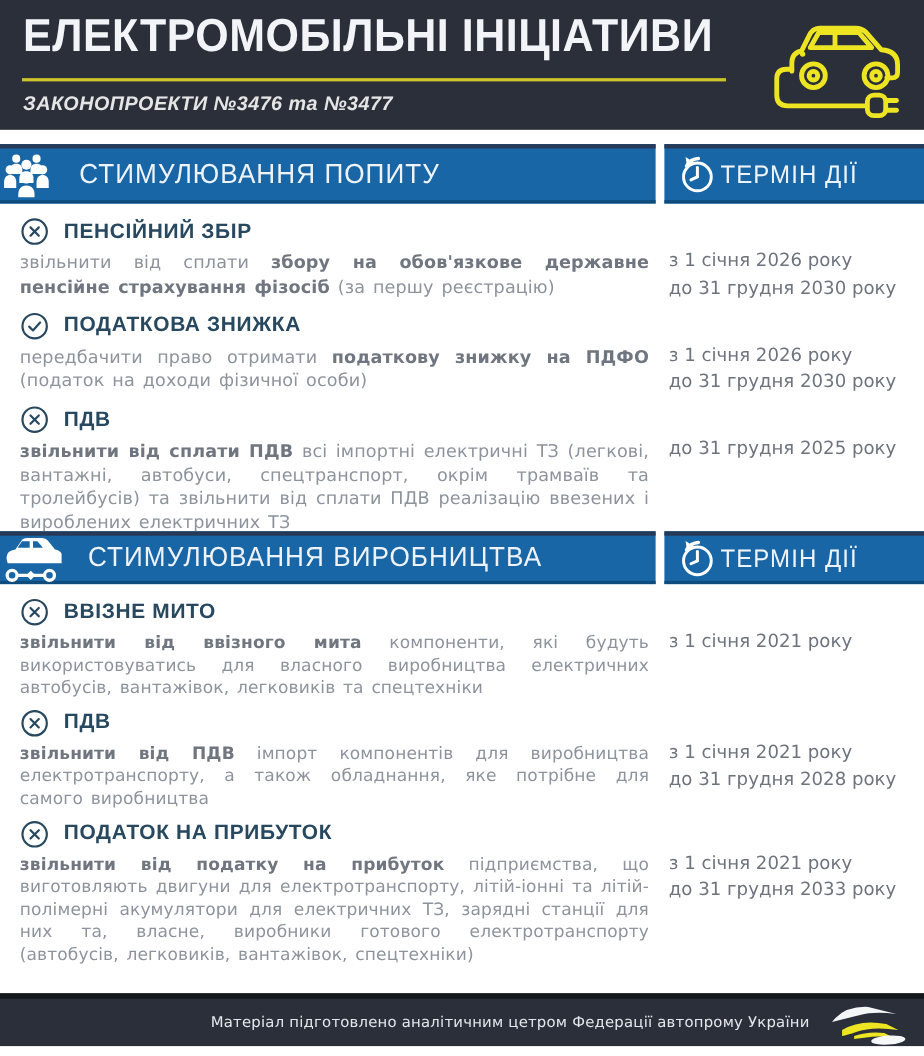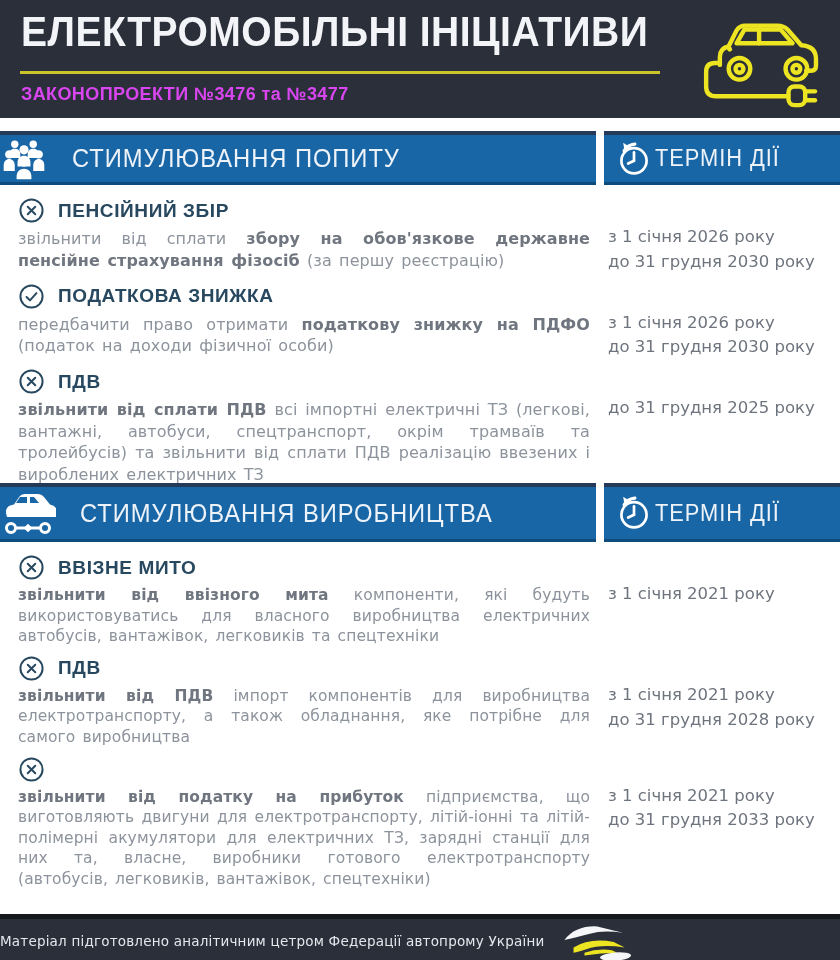--- a/index.html
+++ b/index.html
@@ -5,22 +5,22 @@
   * { margin:0; padding:0; box-sizing:border-box; }
   html,body { width:840px; height:960px; }
   body { background:#ffffff; font-family:"DejaVu Sans",sans-serif; overflow:hidden; }
 
   
   .header { position:relative; height:118px; background:#2a2f39; }
   .header-title { position:absolute; left:21px; top:8px; color:#f2f4f7; font-family:"Liberation Sans",sans-serif;
                   font-weight:bold; font-size:42px; letter-spacing:.5px; white-space:nowrap;
                   transform:scaleX(.93); transform-origin:left center; }
   .header-line { position:absolute; left:20px; top:71px; width:640px; height:3px; background:#cdc32b; }
-  .header-sub { position:absolute; left:21px; top:84px; color:#d946ef; font-family:"Liberation Sans",sans-serif;
-                font-weight:bold; font-size:18px; letter-spacing:.4px; white-space:nowrap; }
+  .header-sub { position:absolute; left:21px; top:84px; color:#e5e5e5; font-family:"Liberation Sans",sans-serif;
+                font-weight:bold; font-size:18px; letter-spacing:.4px; white-space:nowrap;font-style:italic; }
   .header-car { position:absolute; right:12px; top:8px; width:128px; height:102px; }
 
   .white-gap { height:13px; background:#fff; }
 
   
   .section-bar { display:flex; height:54px; }
   .bar-seg { background:#1966a6; border-top:4px solid #243a58; border-bottom:3px solid #0e4c7d;
              display:flex; align-items:center; }
   .bar-left { width:596px; gap:24px; }
   .bar-right { flex:1; margin-left:8px; padding-left:12px; gap:3px; }
@@ -41,21 +41,21 @@
                word-spacing:2px; letter-spacing:.1px; }
   .item-body b { color:#70767f; }
   .content-2 .item-body { font-size:15.5px; line-height:1.33; }
   .item-dates { width:232px; padding-left:18px; margin-top:28px; color:#6e747d;
                 font-size:16.5px; line-height:1.5; white-space:nowrap; }
 
   .circ-icon { width:27px; height:27px; flex:0 0 27px; }
 
   
   .footer { height:48px; background:#2a2f39; border-top:5px solid #15181d;
-            display:flex; align-items:center; justify-content:flex-start; gap:14px; padding-right:6px; }
+            display:flex; align-items:center; justify-content:flex-end; gap:14px; padding-right:6px; }
   .footer-text { color:#e4e8ed; font-size:13.5px; letter-spacing:.2px; white-space:nowrap; }
   .footer-logo { width:84px; height:42px; }
 </style>
 </head>
 <body>
 
 <div class="header">
   <div class="header-title">ЕЛЕКТРОМОБІЛЬНІ ІНІЦІАТИВИ</div>
   <div class="header-line"></div>
   <div class="header-sub">ЗАКОНОПРОЕКТИ №3476 та №3477</div>
@@ -153,21 +153,21 @@
         <span class="item-head-label">ПДВ</span>
       </div>
       <div class="item-body"><b>звільнити від сплати ПДВ</b><span> всі імпортні електричні ТЗ (легкові, вантажні, автобуси, спецтранспорт, окрім трамваїв та тролейбусів) та звільнити від сплати ПДВ реалізацію ввезених і вироблених електричних ТЗ</span></div>
     </div>
     <div class="item-dates">
       <div>до 31 грудня 2025 року</div>
     </div>
   </div>
 </div>
 
-<div class="section-bar" style="height:59px;">
+<div class="section-bar" style="height:48px;">
   <div class="bar-seg bar-left">
     <svg width="56" height="46" viewBox="0 0 56 46">
       <path fill="#ffffff" d="M7 27 q-4 -11 7 -12.5 l5.5 -8 q1.5 -2.5 5 -2.5 h13 q4 0 6.5 3 l6 7.5 q8.5 1.5 8 12.5 z"></path>
       <path fill="#1966a6" d="M16 13 l4 -6 h7 v6 z"></path>
       <path fill="#1966a6" d="M30 7 h4 l5 6 h-9 z"></path>
       <g fill="none" stroke="#ffffff" stroke-width="3" stroke-linecap="round">
         <circle cx="11" cy="38" r="4.5"></circle>
         <circle cx="45" cy="38" r="4.5"></circle>
         <line x1="17" y1="38" x2="39" y2="38"></line>
       </g>
@@ -222,20 +222,21 @@
     </div>
   </div>
 
   <div class="item">
     <div class="item-main">
       <div class="item-head">
         <svg class="circ-icon" viewBox="0 0 30 30" fill="none" stroke="#27485f" stroke-width="2.2" stroke-linecap="round">
           <circle cx="15" cy="15" r="12.3"></circle>
             <path d="M10.8 10.8 L19.2 19.2 M19.2 10.8 L10.8 19.2"></path>
         </svg>
+        <span class="item-head-label">ПОДАТОК НА ПРИБУТОК</span>
       </div>
       <div class="item-body"><b>звільнити від податку на прибуток</b><span> підприємства, що виготовляють двигуни для електротранспорту, літій-іонні та літій-полімерні акумулятори для електричних ТЗ, зарядні станції для них та, власне, виробники готового електротранспорту (автобусів, легковиків, вантажівок, спецтехніки)</span></div>
     </div>
     <div class="item-dates">
       <div>з 1 січня 2021 року</div>
       <div>до 31 грудня 2033 року</div>
     </div>
   </div>
 </div>
 

